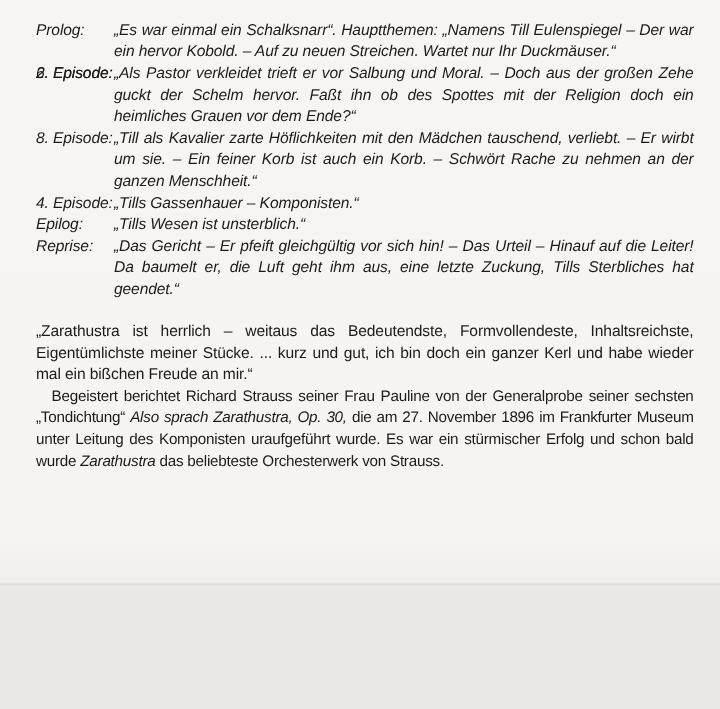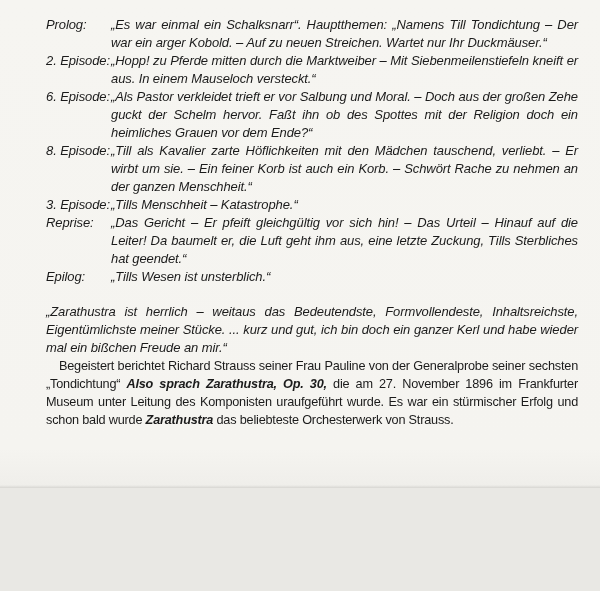--- a/index.html
+++ b/index.html
@@ -6,21 +6,21 @@
   body {
     width: 600px; height: 591px;
     background: #e9e8e4;
     font-family: "Liberation Sans", sans-serif;
   }
   .page {
     position: relative;
     width: 600px; height: 488px;
     background: linear-gradient(180deg, #f6f5f1 0%, #f5f4f0 92%, #efeeea 100%);
     color: #1b1b1b;
-    padding: 16px 22px 0 46px;
+    padding: 16px 22px 0 30px;
     box-sizing: border-box;
     overflow: hidden;
   }
   
   .program {
     font-style: italic;
     font-size: 13px;
     line-height: 18px;
     letter-spacing: -0.1px;
   }
@@ -38,36 +38,35 @@
   .zara-heading {
     margin: 84px 0 0 0;
     font-size: 15.5px;
     line-height: 20px;
     font-weight: bold;
     font-style: italic;
     letter-spacing: 0.2px;
   }
   .zara-quote {
     margin: 17px 0 0 0;
-    font-style: italic;
     font-size: 13px;
     line-height: 18px;
     letter-spacing: -0.1px;
     text-align: justify;
   }
   .zara-para {
     margin: 0;
     font-size: 12.7px;
     line-height: 18px;
     letter-spacing: -0.2px;
     text-align: justify;
     text-indent: 13px;
   }
   .emph {
-    font-weight: bold;
+    font-weight: normal;
     font-style: italic;
   }
   
   .page-badge {
     position: absolute;
     right: 3px; top: 562px;
     width: 45px; height: 24px;
     background: #a7b0ad;
     box-shadow: inset 0 0 6px rgba(255,255,255,0.25);
     display: flex;
@@ -86,39 +85,39 @@
     background: linear-gradient(180deg, rgba(0,0,0,0) 0%, rgba(0,0,0,0.10) 100%);
   }
 </style>
 </head>
 <body>
 
 <div class="page">
 
   <section class="program">
     <div class="prog-item">
-      <span class="prog-label">Prolog:</span><span>„Es war einmal ein Schalksnarr“. Hauptthemen: „Namens Till Tondichtung – Der war ein arger Kobold. – Auf zu neuen Streichen. Wartet nur Ihr Duckmäuser.“</span>
+      <span class="prog-label">Prolog:</span><span>„Es war einmal ein Schalksnarr“. Hauptthemen: „Namens Till Eulenspiegel – Der war ein hervor Kobold. – Auf zu neuen Streichen. Wartet nur Ihr Duckmäuser.“</span>
     </div>
     <div class="prog-item">
-      <span class="prog-label">2. Episode:</span><span>„Hopp! zu Pferde mitten durch die Marktweiber – Mit Siebenmeilenstiefeln kneift er aus. In einem Mauseloch versteckt.“</span>
+      <span class="prog-label">2. Episode:</span>
     </div>
     <div class="prog-item">
       <span class="prog-label">6. Episode:</span><span>„Als Pastor verkleidet trieft er vor Salbung und Moral. – Doch aus der großen Zehe guckt der Schelm hervor. Faßt ihn ob des Spottes mit der Religion doch ein heimliches Grauen vor dem Ende?“</span>
     </div>
     <div class="prog-item">
       <span class="prog-label">8. Episode:</span><span>„Till als Kavalier zarte Höflichkeiten mit den Mädchen tauschend, verliebt. – Er wirbt um sie. – Ein feiner Korb ist auch ein Korb. – Schwört Rache zu nehmen an der ganzen Menschheit.“</span>
     </div>
     <div class="prog-item">
-      <span class="prog-label">3. Episode:</span><span>„Tills Menschheit – Katastrophe.“</span>
+      <span class="prog-label">4. Episode:</span><span>„Tills Gassenhauer – Komponisten.“</span>
+    </div>
+    <div class="prog-item">
+      <span class="prog-label">Epilog:</span><span>„Tills Wesen ist unsterblich.“</span>
     </div>
     <div class="prog-item">
       <span class="prog-label">Reprise:</span><span>„Das Gericht – Er pfeift gleichgültig vor sich hin! – Das Urteil – Hinauf auf die Leiter! Da baumelt er, die Luft geht ihm aus, eine letzte Zuckung, Tills Sterbliches hat geendet.“</span>
-    </div>
-    <div class="prog-item">
-      <span class="prog-label">Epilog:</span><span>„Tills Wesen ist unsterblich.“</span>
     </div>
   </section>
 
   <section>
     <p class="zara-quote">„Zarathustra ist herrlich – weitaus das Bedeutendste, Formvollendeste, Inhaltsreichste, Eigentümlichste meiner Stücke. ... kurz und gut, ich bin doch ein ganzer Kerl und habe wieder mal ein bißchen Freude an mir.“</p>
     <p class="zara-para"><span>Begeistert berichtet Richard Strauss seiner Frau Pauline von der Generalprobe seiner sechsten „Tondichtung“ </span><span class="emph">Also sprach Zarathustra, Op. 30,</span><span> die am 27. November 1896 im Frankfurter Museum unter Leitung des Komponisten uraufgeführt wurde. Es war ein stürmischer Erfolg und schon bald wurde </span><span class="emph">Zarathustra</span><span> das beliebteste Orchesterwerk von Strauss.</span></p>
   </section>
 
   <div class="page-badge">
     <span>5</span>

